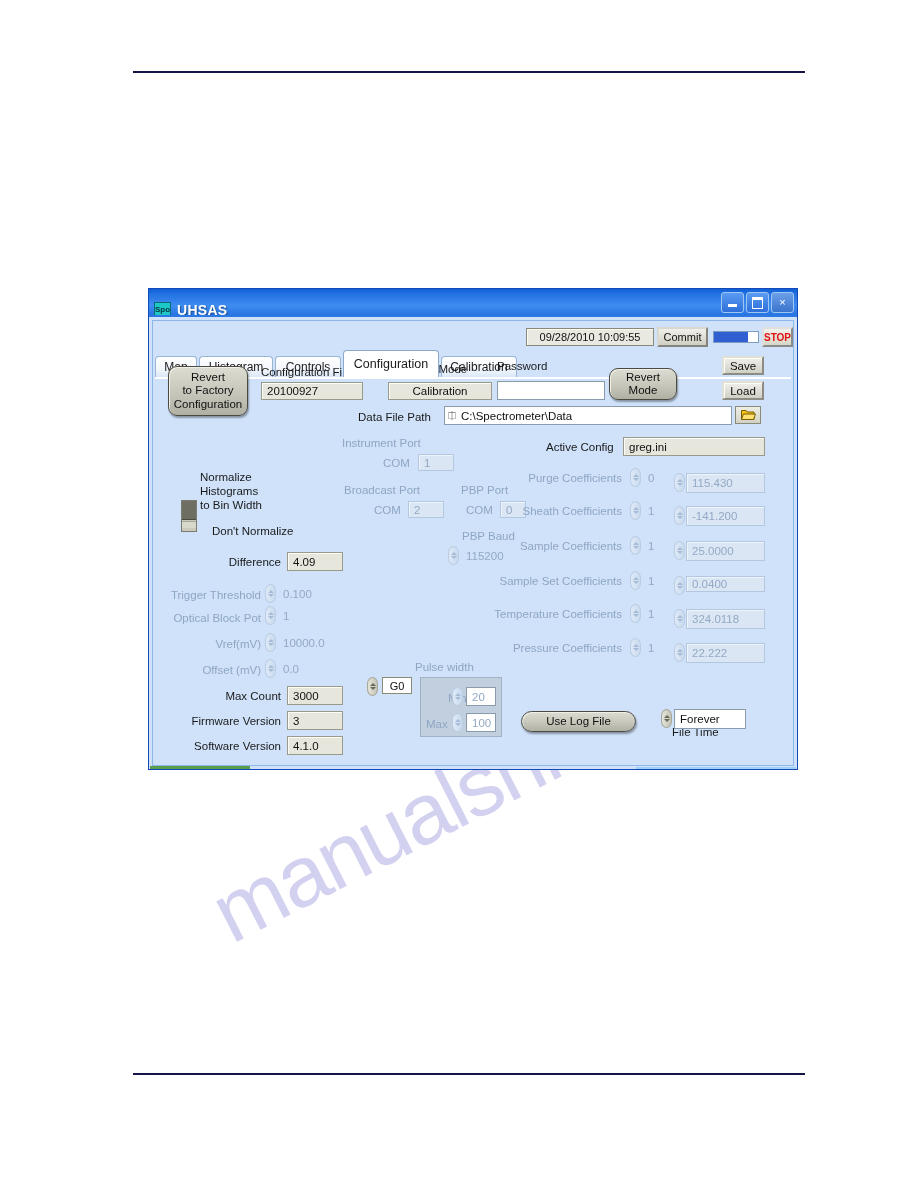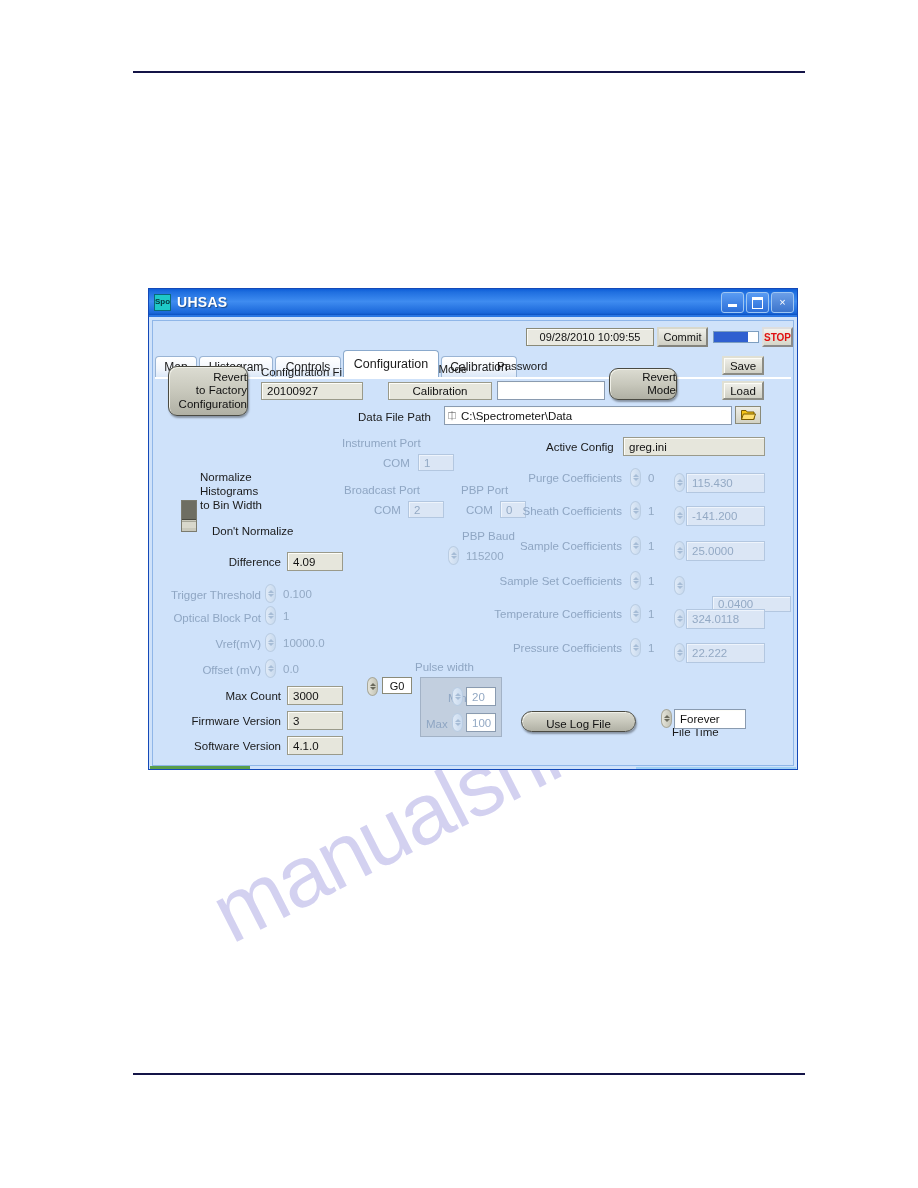--- a/index.html
+++ b/index.html
@@ -37,21 +37,21 @@
   #app-window{
     position:absolute;left:148px;top:288px;width:650px;height:482px;
     border:1px solid #1449b8;
     box-sizing:border-box;
     background:#d6e6fb;
   }
   #titlebar{
     height:26px;
     background:linear-gradient(to bottom,#0f5ed7 0%,#1f6fe0 12%,#3f8cf0 48%,#1a67da 92%,#0c51c0 100%);
     display:flex;align-items:center;
-    padding:0 3px 0 5px;
+    padding:8px 3px 0 5px;
     position:relative;
   }
   #app-icon{
     width:15px;height:15px;background:#1ec8c8;border:1px solid #0a6a7a;
     display:flex;align-items:center;justify-content:center;
     font-size:8px;color:#06353f;font-weight:bold;margin-right:6px;
     font-family:"Liberation Sans", sans-serif;line-height:1;
   }
   #app-title{
     color:#ffffff;font-size:14px;font-weight:bold;
@@ -165,21 +165,21 @@
     box-shadow:inset 1px 1px 0 #eef4fc;
   }
   .field.white{background:#ffffff;border-color:#8a9bb0;color:#111;}
   .field.ctr{justify-content:center;padding-left:0;}
 
   .rbtn{
     position:absolute;box-sizing:border-box;
     background:linear-gradient(to bottom,#dcdcd2 0%,#c8c8bc 50%,#b0b0a4 100%);
     border:1px solid #4a4a42;border-radius:9px;
     box-shadow:1px 2px 2px rgba(0,0,0,.35), inset 1px 1px 0 #f0f0e8;
-    display:flex;align-items:flex-end;justify-content:center;
+    display:flex;align-items:center;justify-content:center;
     text-align:center;font-size:11.5px;color:#111;line-height:1.15;
   }
 
   
   .spin{
     position:absolute;width:11px;height:19px;
     background:linear-gradient(to right,#e4e4da,#c4c4b6);
     border:1px solid #a8a89a;border-radius:50%/35%;
     box-sizing:border-box;
     display:flex;flex-direction:column;align-items:center;justify-content:center;
@@ -415,21 +415,21 @@
 <div class="lbl r dim" style="left:470px;top:575px;width:152px;">Sample Set Coefficients</div>
 <div class="spin dim" style="left:630px;top:571px;">
     <i class="up"></i>
     <i class="dn"></i>
   </div>
 <div class="field dim" style="left:643px;top:571px;width:26px;height:19px;border:none;box-shadow:none;background:transparent;">1</div>
 <div class="spin dim" style="left:674px;top:576px;">
     <i class="up"></i>
     <i class="dn"></i>
   </div>
-<div class="field dim" style="left:712px;top:576px;width:79px;height:16px;margin-top:20px;">0.0400</div>
+<div class="field dim" style="left:686px;top:576px;width:79px;height:16px;">0.0400</div>
 
 <div class="lbl r dim" style="left:470px;top:608px;width:152px;">Temperature Coefficients</div>
 <div class="spin dim" style="left:630px;top:604px;">
     <i class="up"></i>
     <i class="dn"></i>
   </div>
 <div class="field dim" style="left:643px;top:604px;width:26px;height:19px;border:none;box-shadow:none;background:transparent;">1</div>
 <div class="spin dim" style="left:674px;top:609px;">
     <i class="up"></i>
     <i class="dn"></i>

